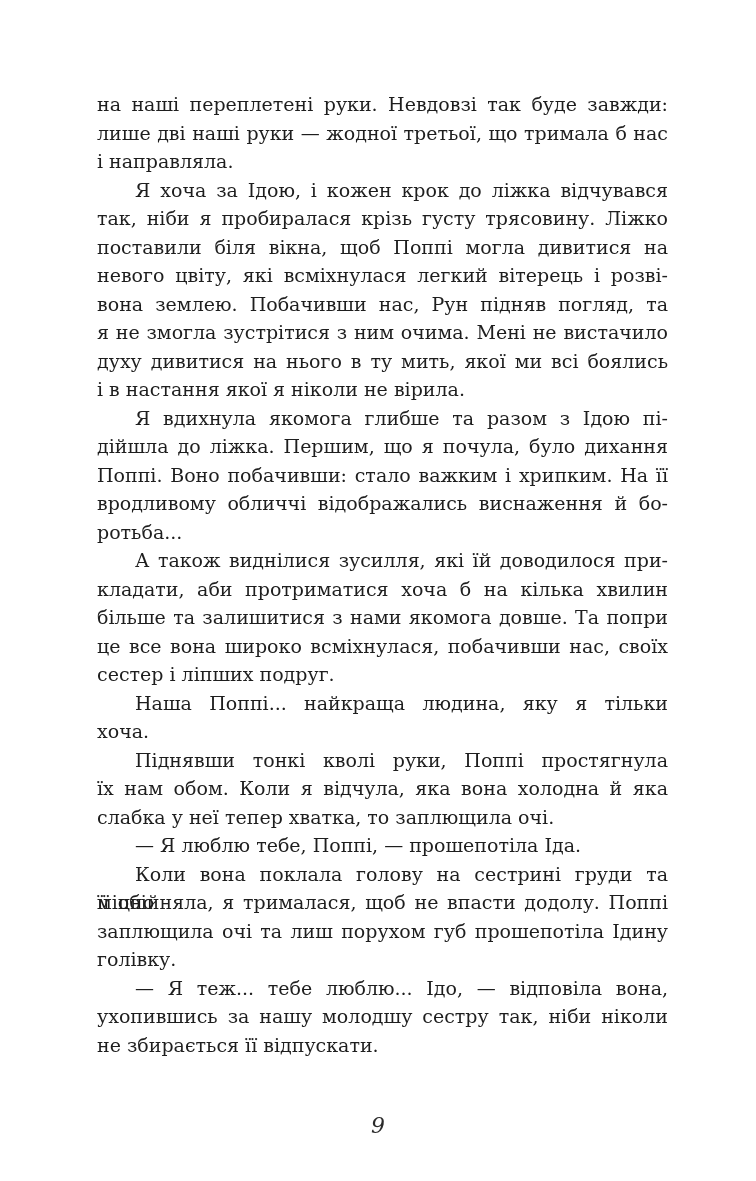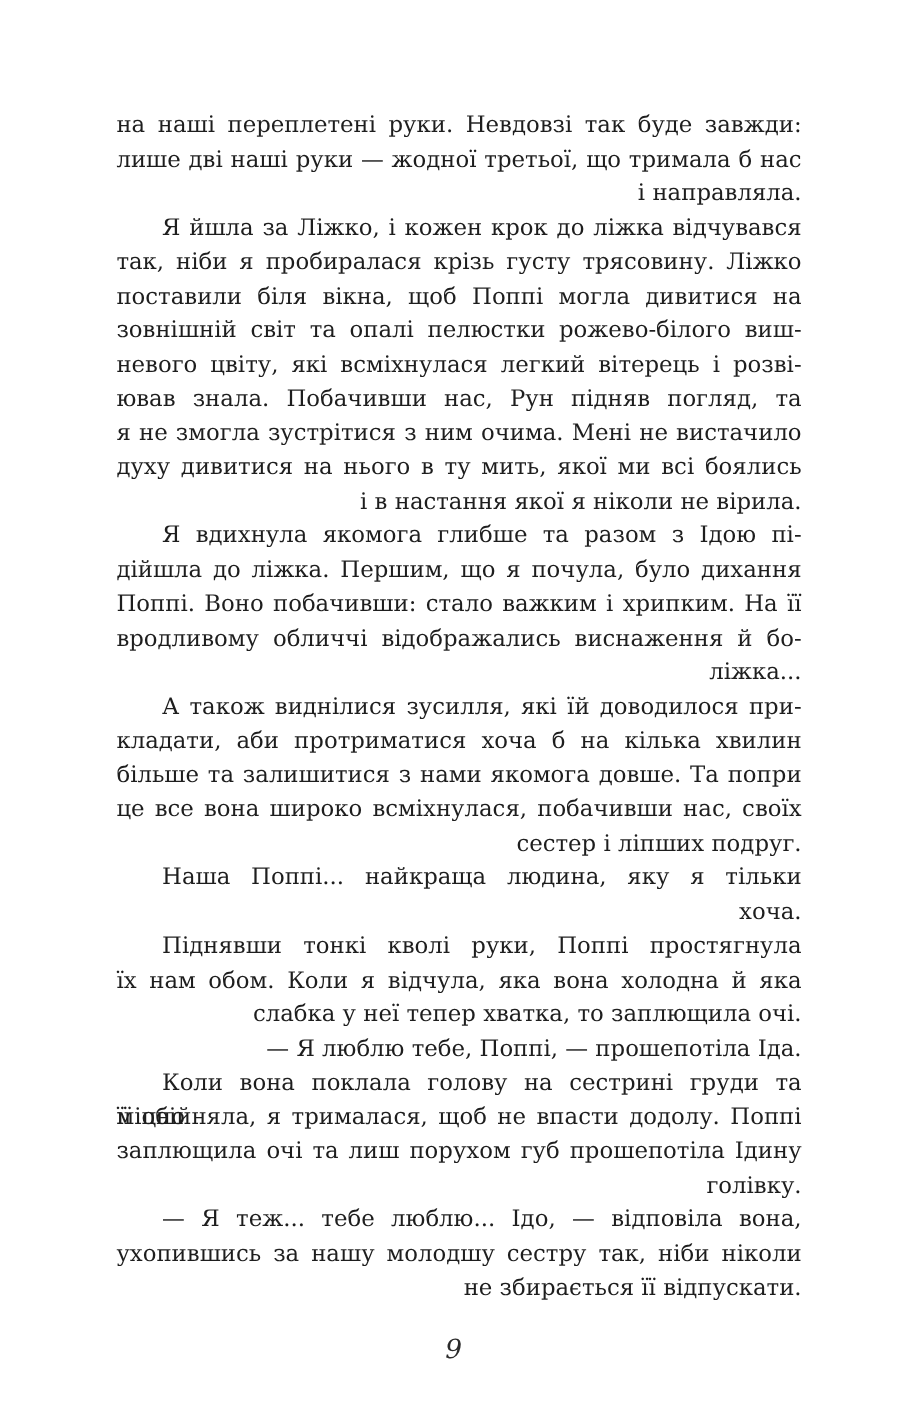--- a/index.html
+++ b/index.html
@@ -20,21 +20,21 @@
     position: absolute;
     left: 97px;
     top: 90px;
     width: 571px;
     font-size: 19px;
     line-height: 28.5px;
   }
   .line {
     height: 28.5px;
     white-space: normal;
-    text-align: right;
+    text-align: left;
   }
   .line.j {
     text-align: justify;
     text-align-last: justify;
   }
   .line.ind {
     text-indent: 38px;
   }
   .page-number {
     position: absolute;
@@ -49,34 +49,33 @@
   }
 </style>
 </head>
 <body>
 
 <div class="page">
   <div class="text-block">
       <div class="line j">на наші переплетені руки. Невдовзі так буде завжди:</div>
       <div class="line j">лише дві наші руки — жодної третьої, що тримала б нас</div>
       <div class="line">і направляла.</div>
-      <div class="line j ind">Я йшла за Ліжко, і кожен крок до ліжка відчувався</div>
+      <div class="line j ind">Я хоча за Ідою, і кожен крок до ліжка відчувався</div>
       <div class="line j">так, ніби я пробиралася крізь густу трясовину. Ліжко</div>
       <div class="line j">поставили біля вікна, щоб Поппі могла дивитися на</div>
-      <div class="line j">зовнішній світ та опалі пелюстки рожево-білого виш-</div>
       <div class="line j">невого цвіту, які всміхнулася легкий вітерець і розві-</div>
-      <div class="line j">ював знала. Побачивши нас, Рун підняв погляд, та</div>
+      <div class="line j">вона землею. Побачивши нас, Рун підняв погляд, та</div>
       <div class="line j">я не змогла зустрітися з ним очима. Мені не вистачило</div>
       <div class="line j">духу дивитися на нього в ту мить, якої ми всі боялись</div>
       <div class="line">і в настання якої я ніколи не вірила.</div>
       <div class="line j ind">Я вдихнула якомога глибше та разом з Ідою пі-</div>
       <div class="line j">дійшла до ліжка. Першим, що я почула, було дихання</div>
       <div class="line j">Поппі. Воно побачивши: стало важким і хрипким. На її</div>
       <div class="line j">вродливому обличчі відображались виснаження й бо-</div>
-      <div class="line">ліжка...</div>
+      <div class="line">ротьба...</div>
       <div class="line j ind">А також виднілися зусилля, які їй доводилося при-</div>
       <div class="line j">кладати, аби протриматися хоча б на кілька хвилин</div>
       <div class="line j">більше та залишитися з нами якомога довше. Та попри</div>
       <div class="line j">це все вона широко всміхнулася, побачивши нас, своїх</div>
       <div class="line">сестер і ліпших подруг.</div>
       <div class="line j ind">Наша Поппі... найкраща людина, яку я тільки</div>
       <div class="line">хоча.</div>
       <div class="line j ind">Піднявши тонкі кволі руки, Поппі простягнула</div>
       <div class="line j">їх нам обом. Коли я відчула, яка вона холодна й яка</div>
       <div class="line">слабка у неї тепер хватка, то заплющила очі.</div>

